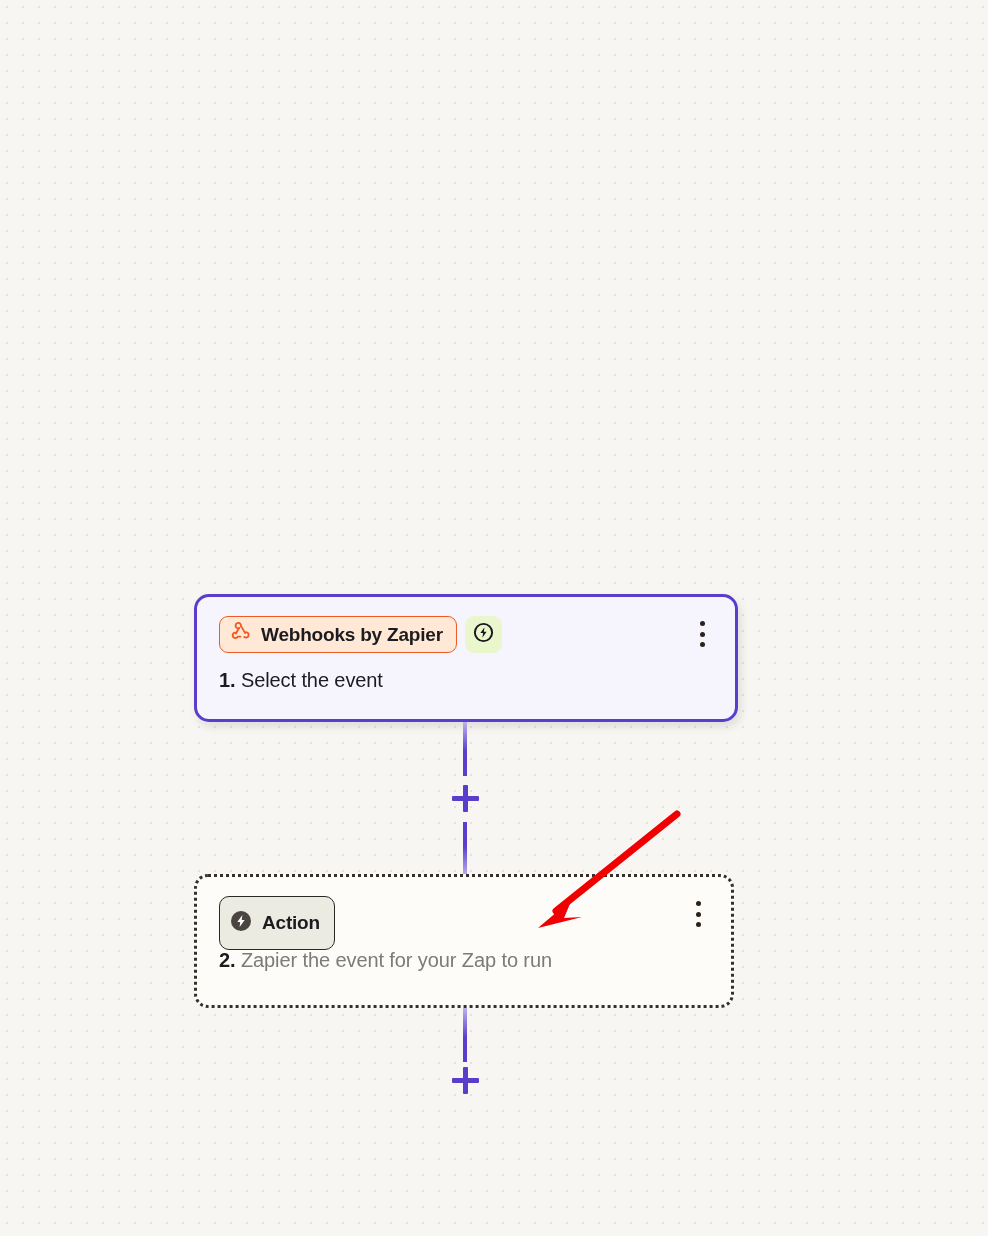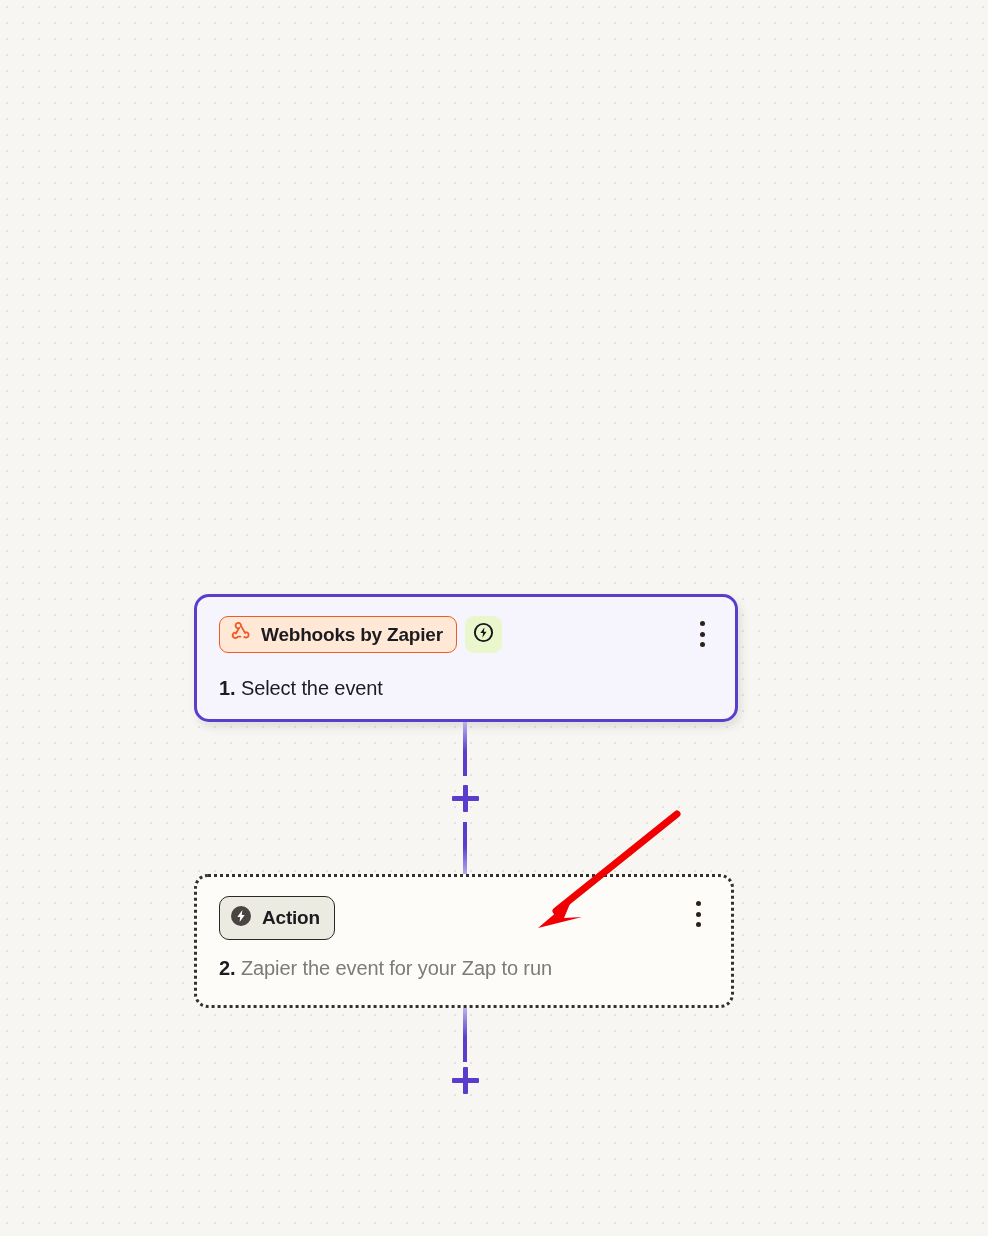--- a/index.html
+++ b/index.html
@@ -78,21 +78,20 @@
   }
 
   .node-title {
     position: absolute;
     left: 22px;
     top: 72px;
     font-size: 20px;
     color: #1c1b1f;
     letter-spacing: -0.1px;
     white-space: nowrap;
-    margin-top: 8px;
   }
   .node-title .num {
     font-weight: bold;
   }
   .node-title .txt-dark {
     color: #1c1b1f;
   }
   .node-title .txt-muted {
     color: #7d7a78;
   }
@@ -130,21 +129,21 @@
     background: #fdfcf9;
     border: 3px dotted #35302b;
     border-radius: 14px;
   }
 
   .action-badge {
     display: flex;
     align-items: center;
     gap: 9px;
     box-sizing: border-box;
-    height: 44px;
+    height: 54px;
     padding: 0 14px 0 9px;
     background: #ecebe2;
     border: 1.5px solid #2b2722;
     border-radius: 10px;
   }
   .action-badge-label {
     font-size: 19px;
     font-weight: bold;
     color: #1c1b1f;
     letter-spacing: -0.2px;

